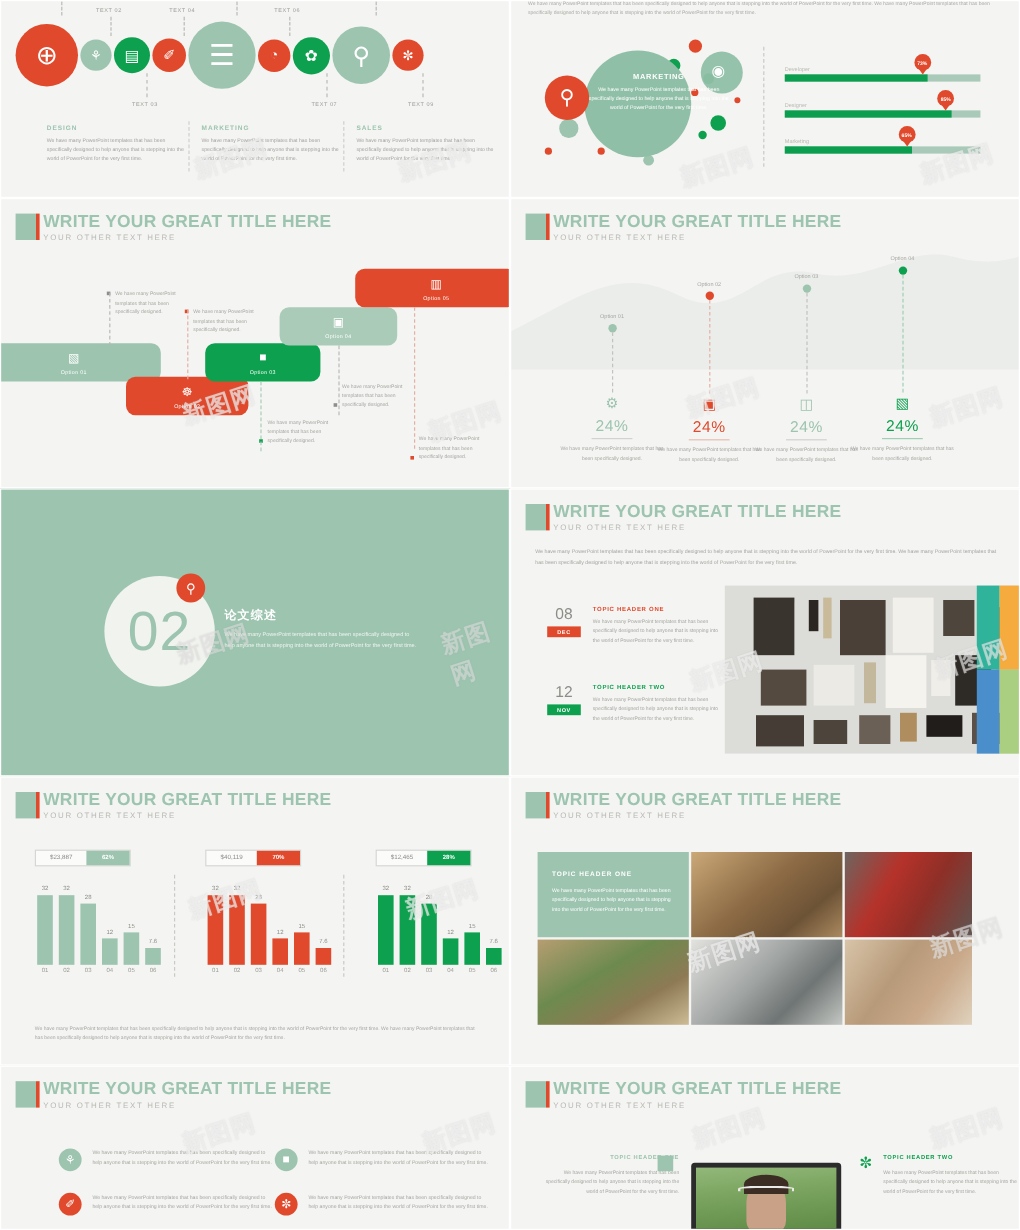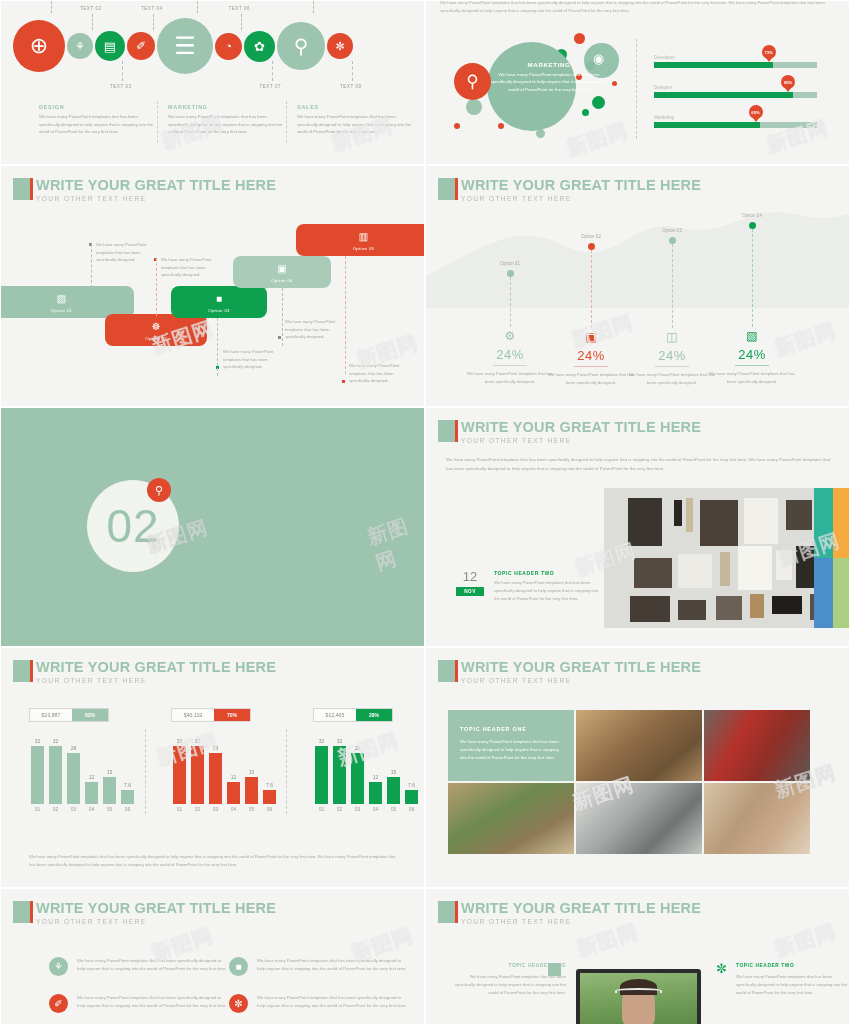--- a/index.html
+++ b/index.html
@@ -357,34 +357,48 @@
     </div>
     <div class="wm" style="left:145px; top:152px;">新图网</div>
     <div class="wm" style="left:348px; top:160px;">新图网</div>
   </div>
 
   <div class="slide s5">
     <div class="s5-circle">
       <span class="s5-num">02</span>
     </div>
     <div class="s5-badge" style="font-size:11px;">⚲</div>
+    <div class="s5-txt">
+      <h3>论文综述</h3>
+      <p>We have many PowerPoint templates that has been specifically designed to help anyone that is stepping into the world of PowerPoint for the very first time.</p>
+    </div>
     <div class="wm" style="left:145px; top:115px; color:rgba(255,255,255,.32);">新图网</div>
     <div class="wm" style="left:370px; top:108px; color:rgba(255,255,255,.32);">新图网</div>
   </div>
 
   <div class="slide">
     <div class="hdr">
       <div class="hdr-bar"></div>
       <div class="hdr-texts">
         <div class="hdr-title">WRITE YOUR GREAT TITLE HERE</div>
         <div class="hdr-sub">YOUR OTHER TEXT  HERE</div>
       </div>
     </div>
     <div class="s6-lead">We have many PowerPoint templates that has been specifically designed to help anyone that is stepping into the world of PowerPoint for the very first time. We have many PowerPoint templates that has been specifically designed to help anyone that is stepping into the world of PowerPoint for the very first time.</div>
 
+    <div class="ditem" style="left:30px; top:97px;">
+      <div class="dnum">
+        <div class="dd">08</div>
+        <div class="mm" style="background:#e0492c;">DEC</div>
+      </div>
+      <div class="dtxt">
+        <h5 style="color:#e0492c;">TOPIC HEADER  ONE</h5>
+        <p>We have many PowerPoint templates that has been specifically designed to help anyone that is stepping into the world of PowerPoint for the very first time.</p>
+      </div>
+    </div>
     <div class="ditem" style="left:30px; top:162px;">
       <div class="dnum">
         <div class="dd">12</div>
         <div class="mm" style="background:#0da14f;">NOV</div>
       </div>
       <div class="dtxt">
         <h5 style="color:#0da14f;">TOPIC HEADER  TWO</h5>
         <p>We have many PowerPoint templates that has been specifically designed to help anyone that is stepping into the world of PowerPoint for the very first time.</p>
       </div>
     </div>

